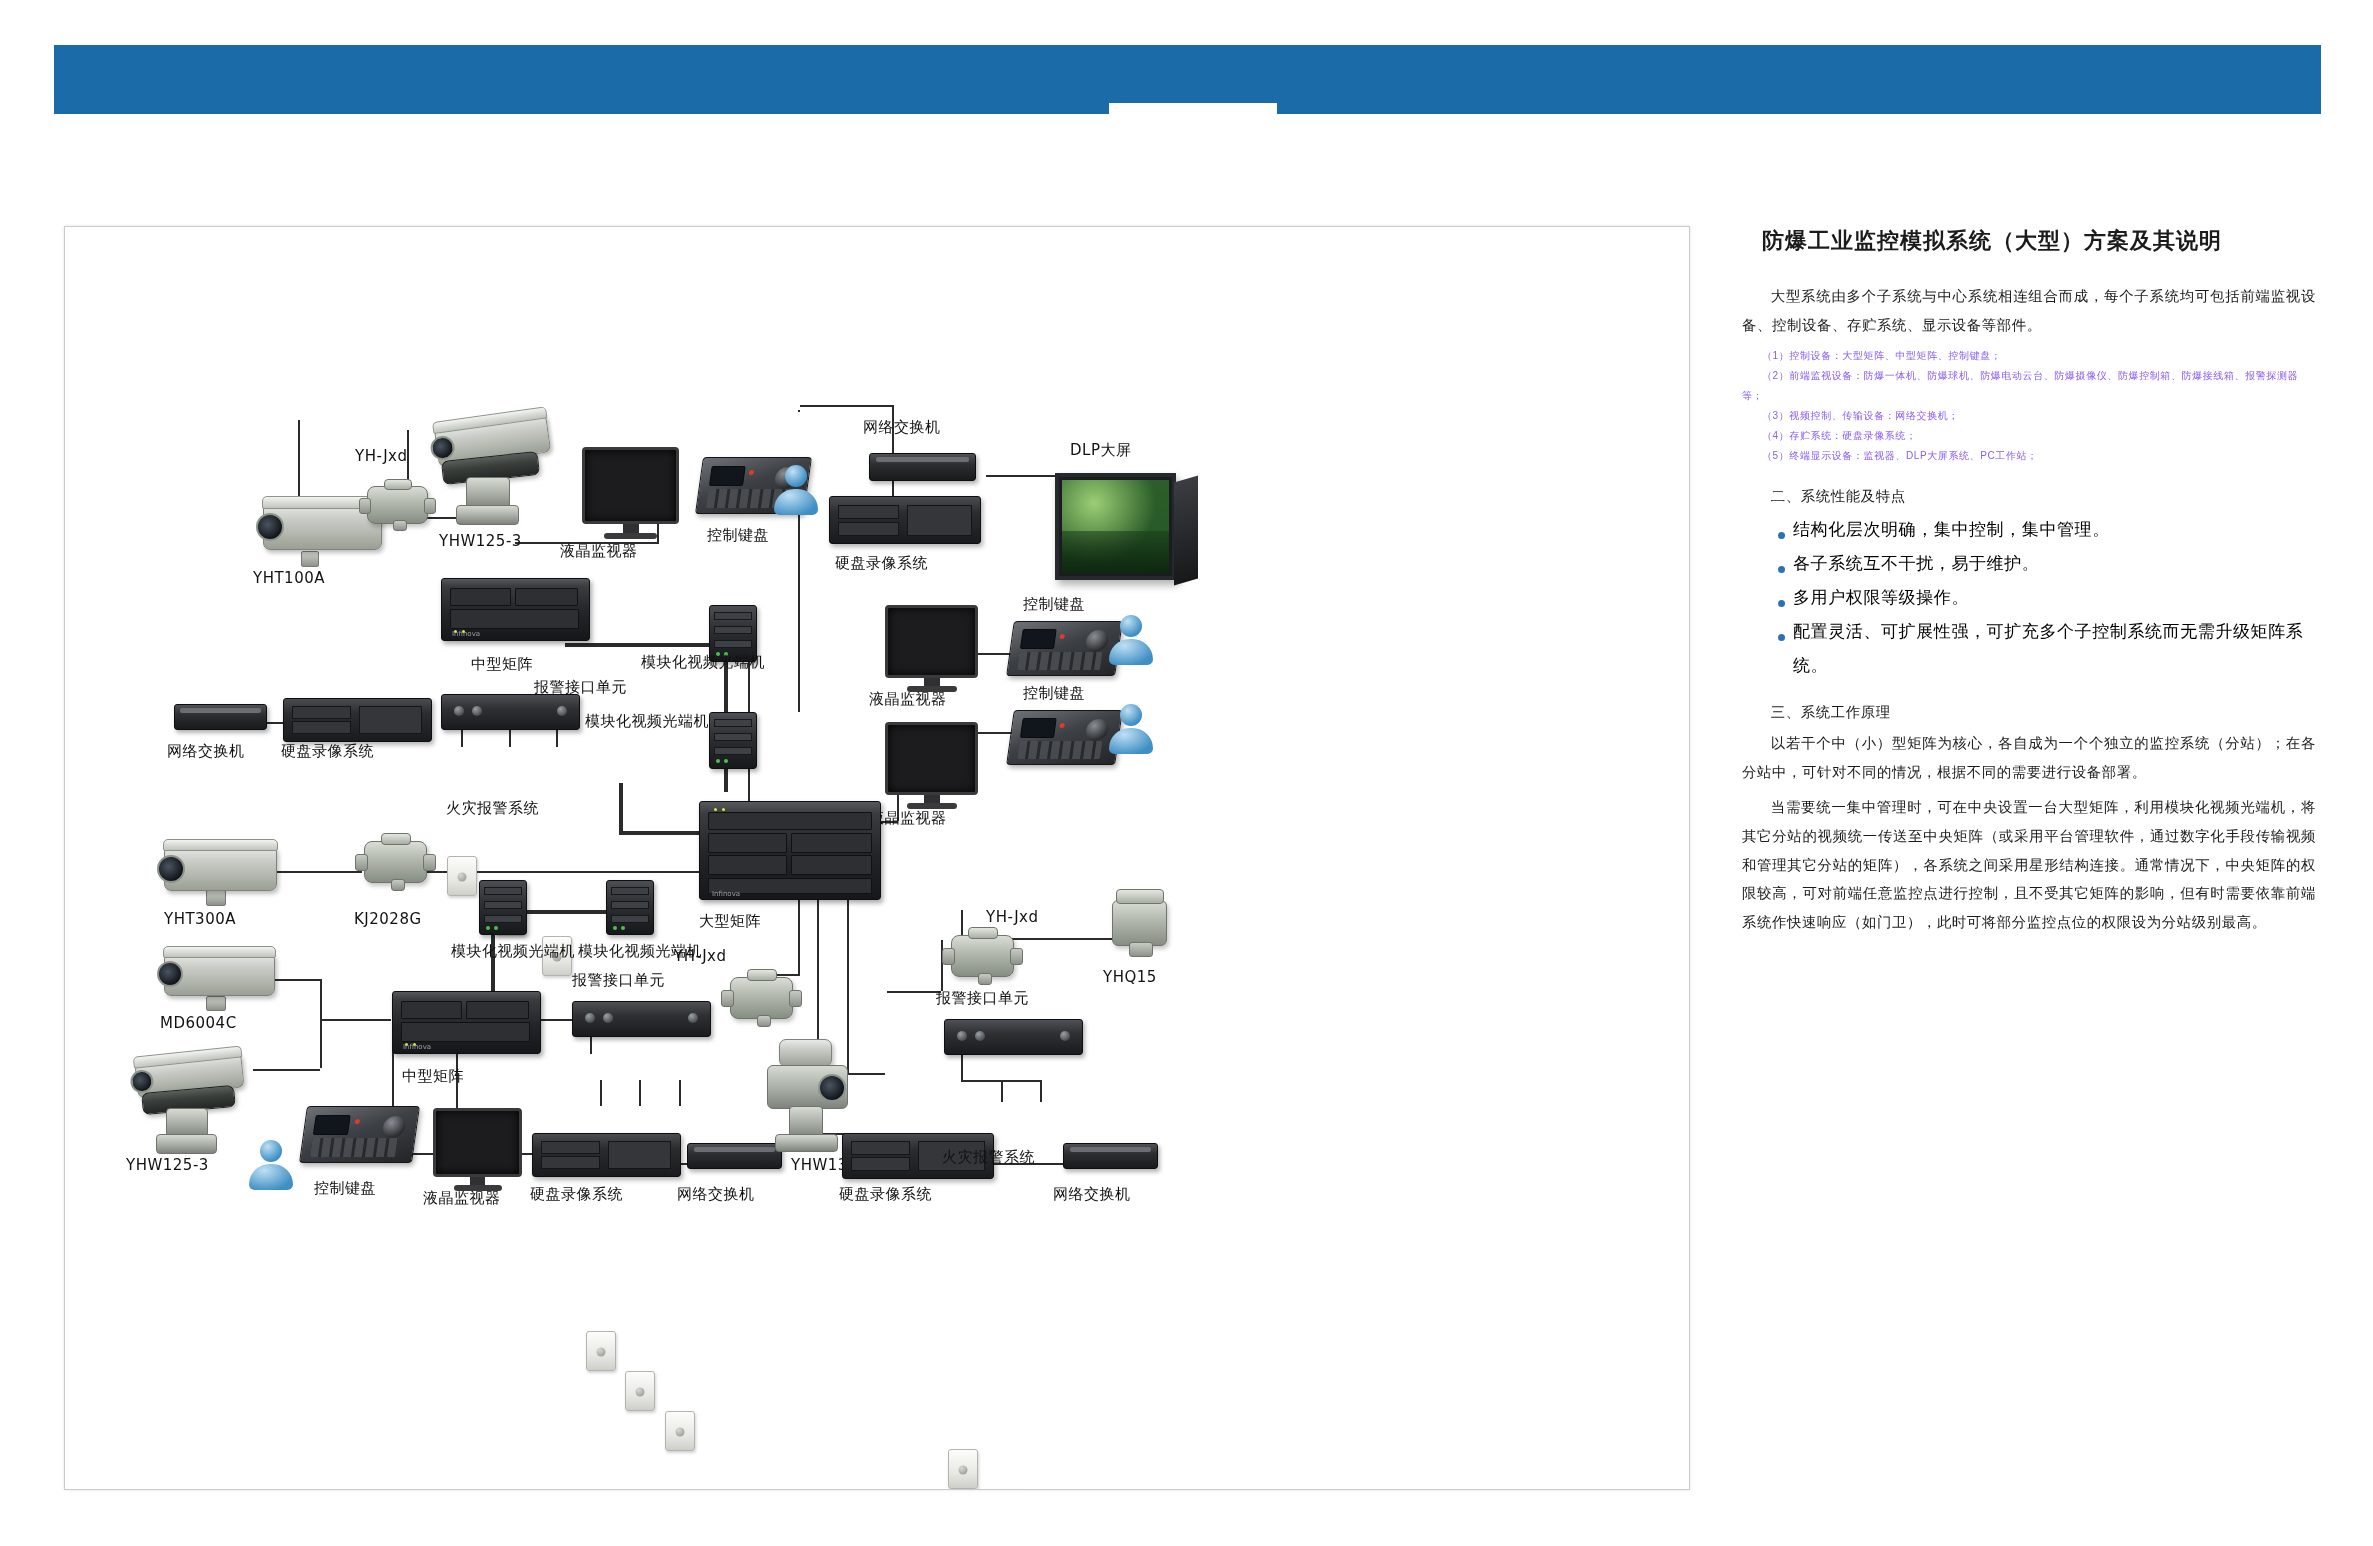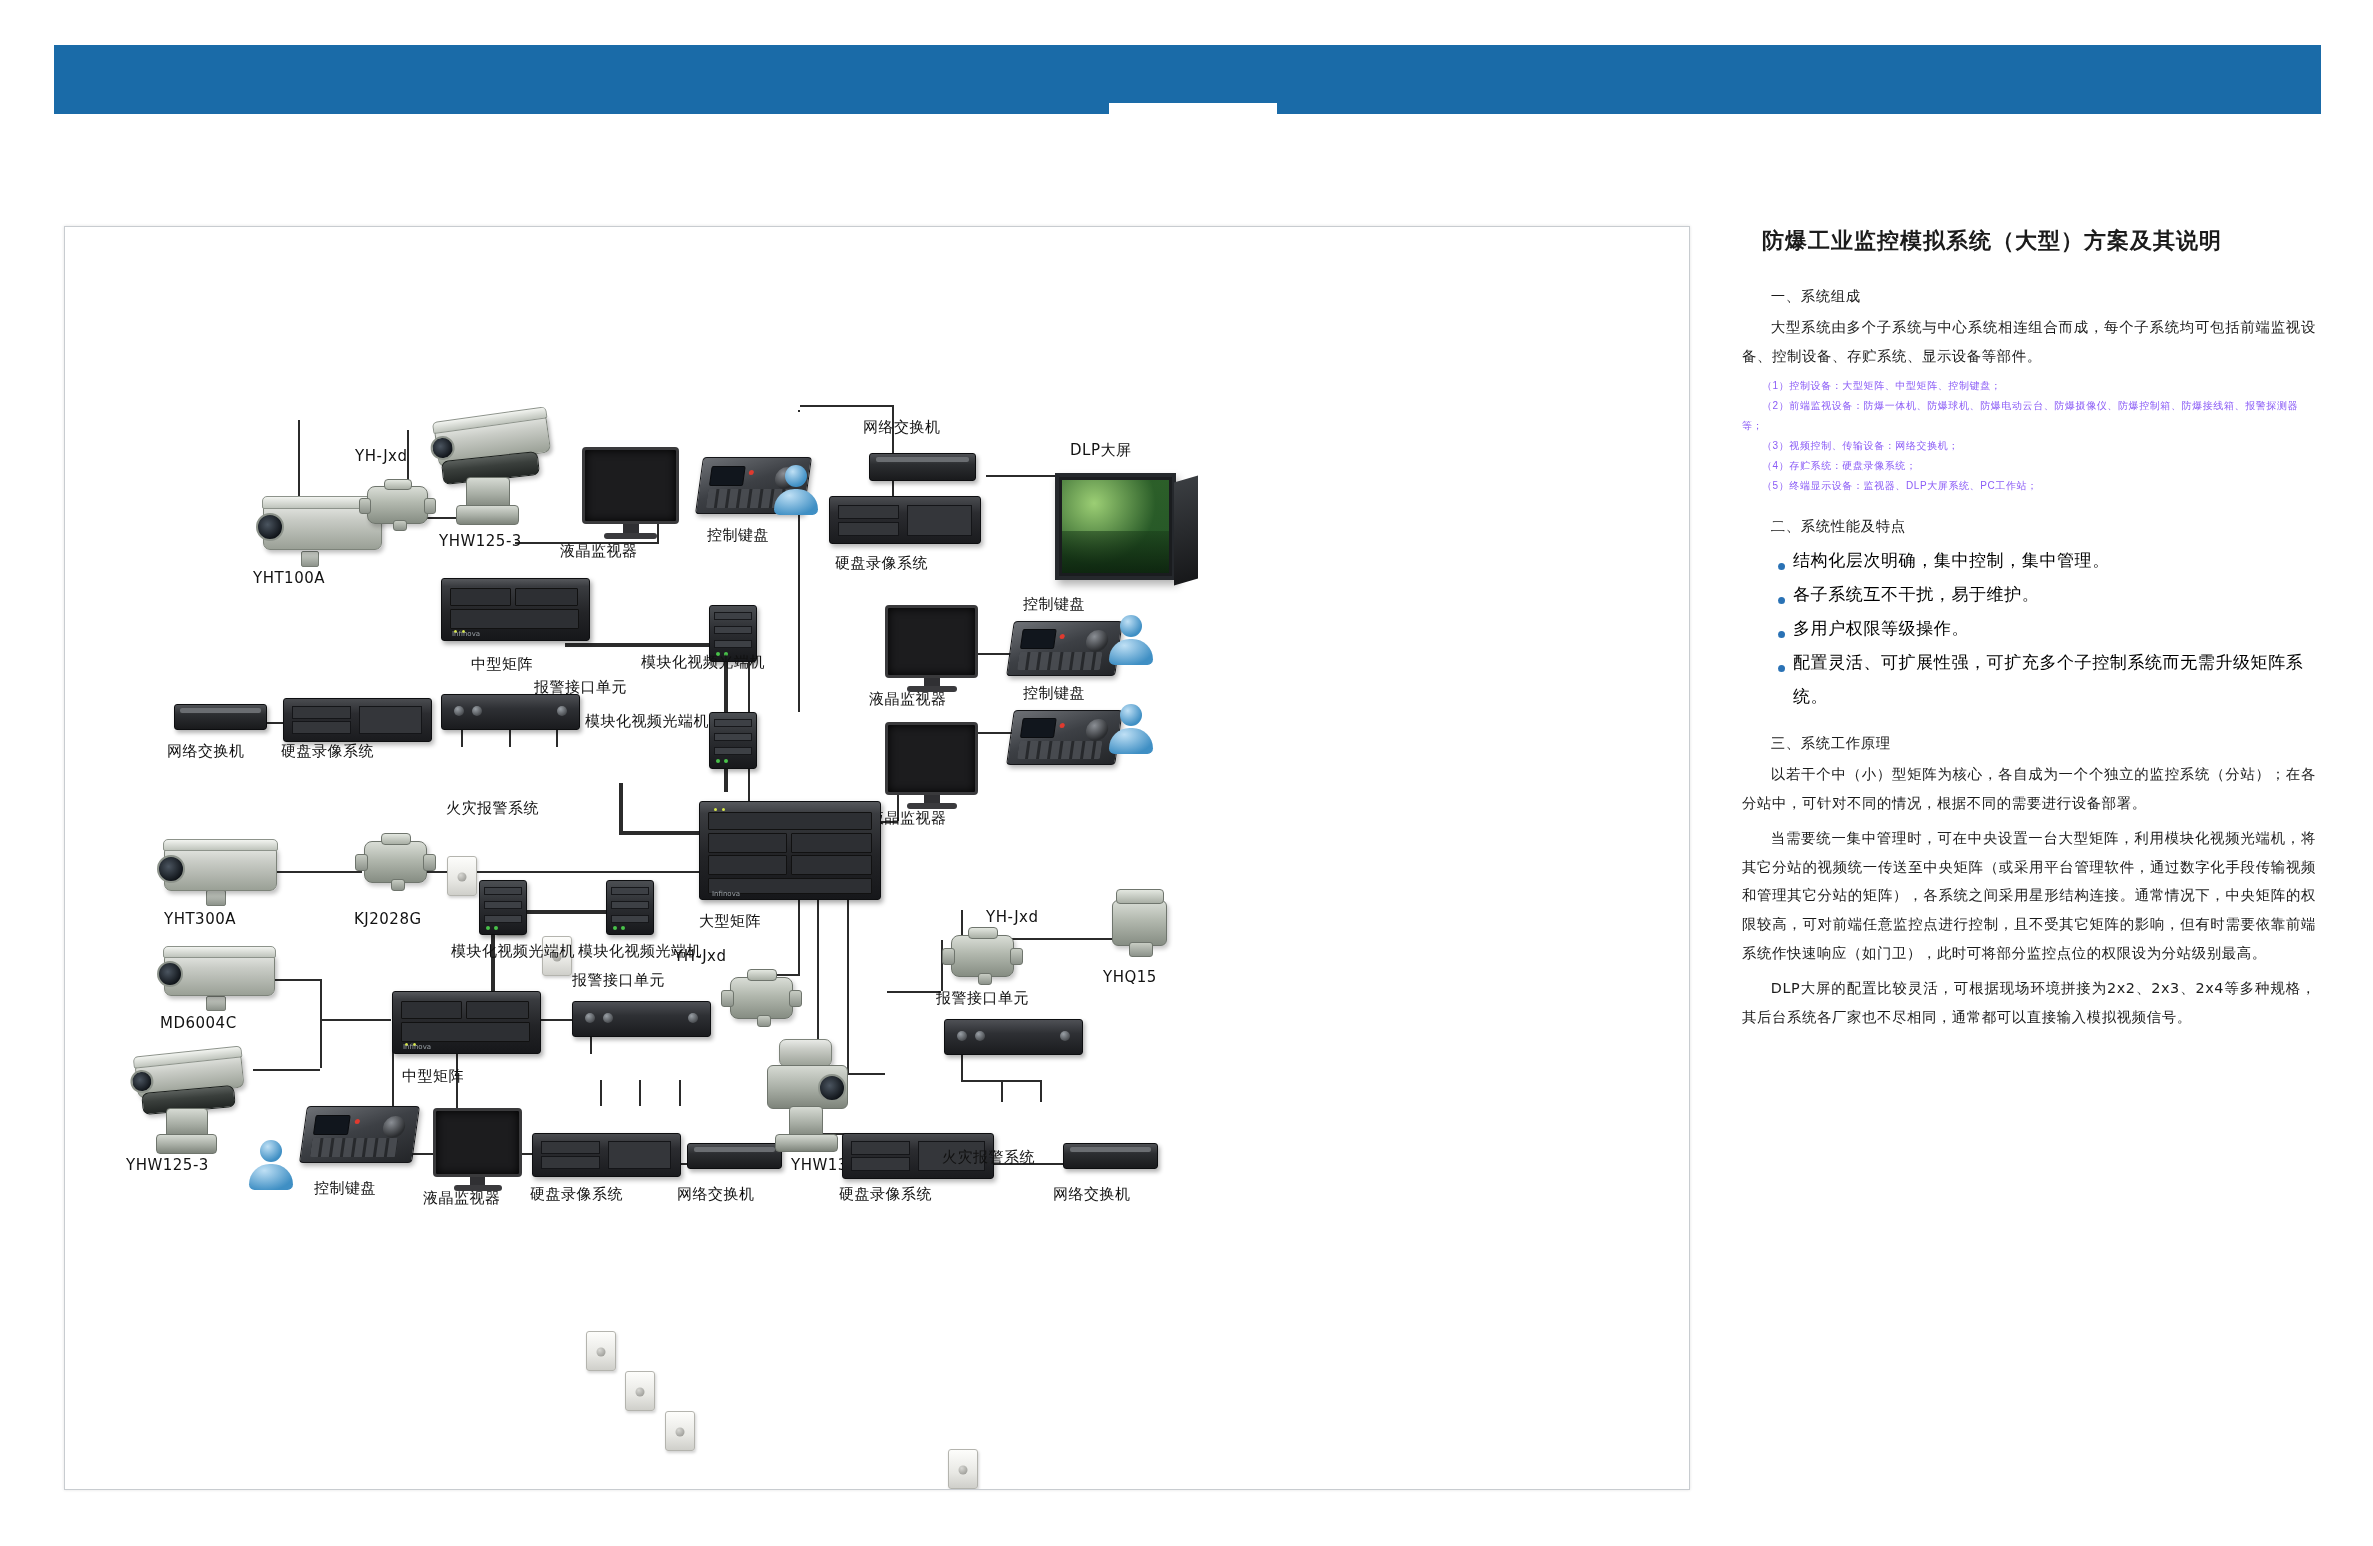--- a/index.html
+++ b/index.html
@@ -925,34 +925,32 @@
     </div>
 
     <div class="lbl" style="left:877px; top:921px;">火灾报警系统</div>
 
   </div>
 
   <div class="text-col">
     <div class="doc-title">防爆工业监控模拟系统（大型）方案及其说明</div>
 
 
-    <div class="section-head">一、系统组成</div>
     <p class="para indent">大型系统由多个子系统与中心系统相连组合而成，每个子系统均可包括前端监视设备、控制设备、存贮系统、显示设备等部件。</p>
     <div class="listitem">（1）控制设备：大型矩阵、中型矩阵、控制键盘；</div>
     <div class="listitem">（2）前端监视设备：防爆一体机、防爆球机、防爆电动云台、防爆摄像仪、防爆控制箱、防爆接线箱、报警探测器等；</div>
     <div class="listitem">（3）视频控制、传输设备：网络交换机；</div>
     <div class="listitem">（4）存贮系统：硬盘录像系统；</div>
     <div class="listitem">（5）终端显示设备：监视器、DLP大屏系统、PC工作站；</div>
 
     <div class="section-head">二、系统性能及特点</div>
     <div class="bullet">结构化层次明确，集中控制，集中管理。</div>
     <div class="bullet">各子系统互不干扰，易于维护。</div>
     <div class="bullet">多用户权限等级操作。</div>
     <div class="bullet">配置灵活、可扩展性强，可扩充多个子控制系统而无需升级矩阵系统。</div>
 
     <div class="section-head">三、系统工作原理</div>
     <p class="para indent">以若干个中（小）型矩阵为核心，各自成为一个个独立的监控系统（分站）；在各分站中，可针对不同的情况，根据不同的需要进行设备部署。</p>
     <p class="para indent">当需要统一集中管理时，可在中央设置一台大型矩阵，利用模块化视频光端机，将其它分站的视频统一传送至中央矩阵（或采用平台管理软件，通过数字化手段传输视频和管理其它分站的矩阵），各系统之间采用星形结构连接。通常情况下，中央矩阵的权限较高，可对前端任意监控点进行控制，且不受其它矩阵的影响，但有时需要依靠前端系统作快速响应（如门卫），此时可将部分监控点位的权限设为分站级别最高。</p>
-    <p class="para indent">DLP大屏的配置比较灵活，可根据现场环境拼接为2x2、2x3、2x4等多种规格，其后台系统各厂家也不尽相同，通常都可以直接输入模拟视频信号。</p>
   </div>
 
 </div>
 
 
 </body></html>

